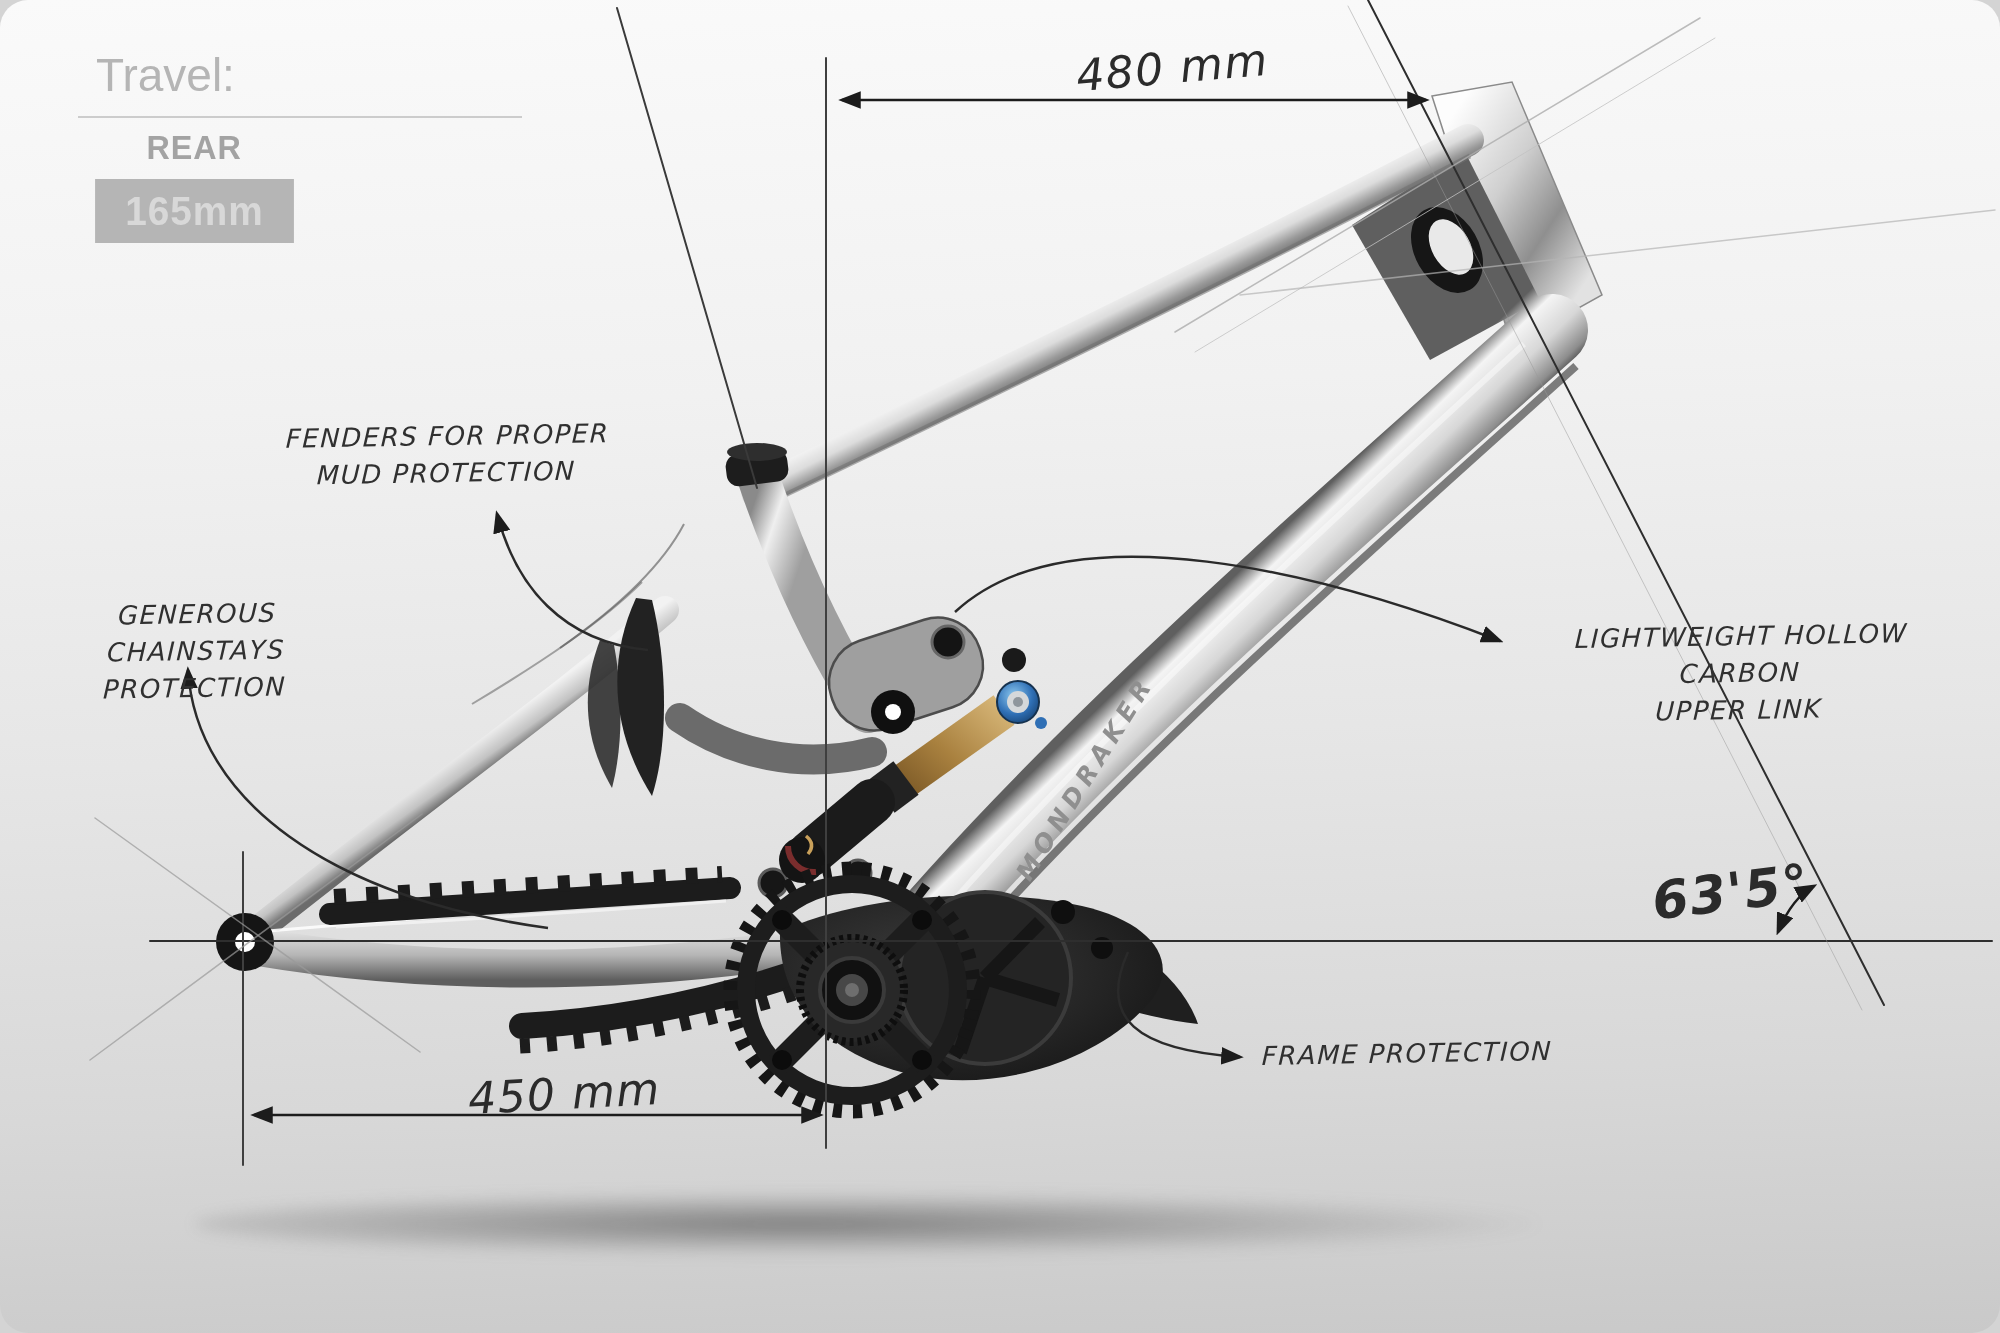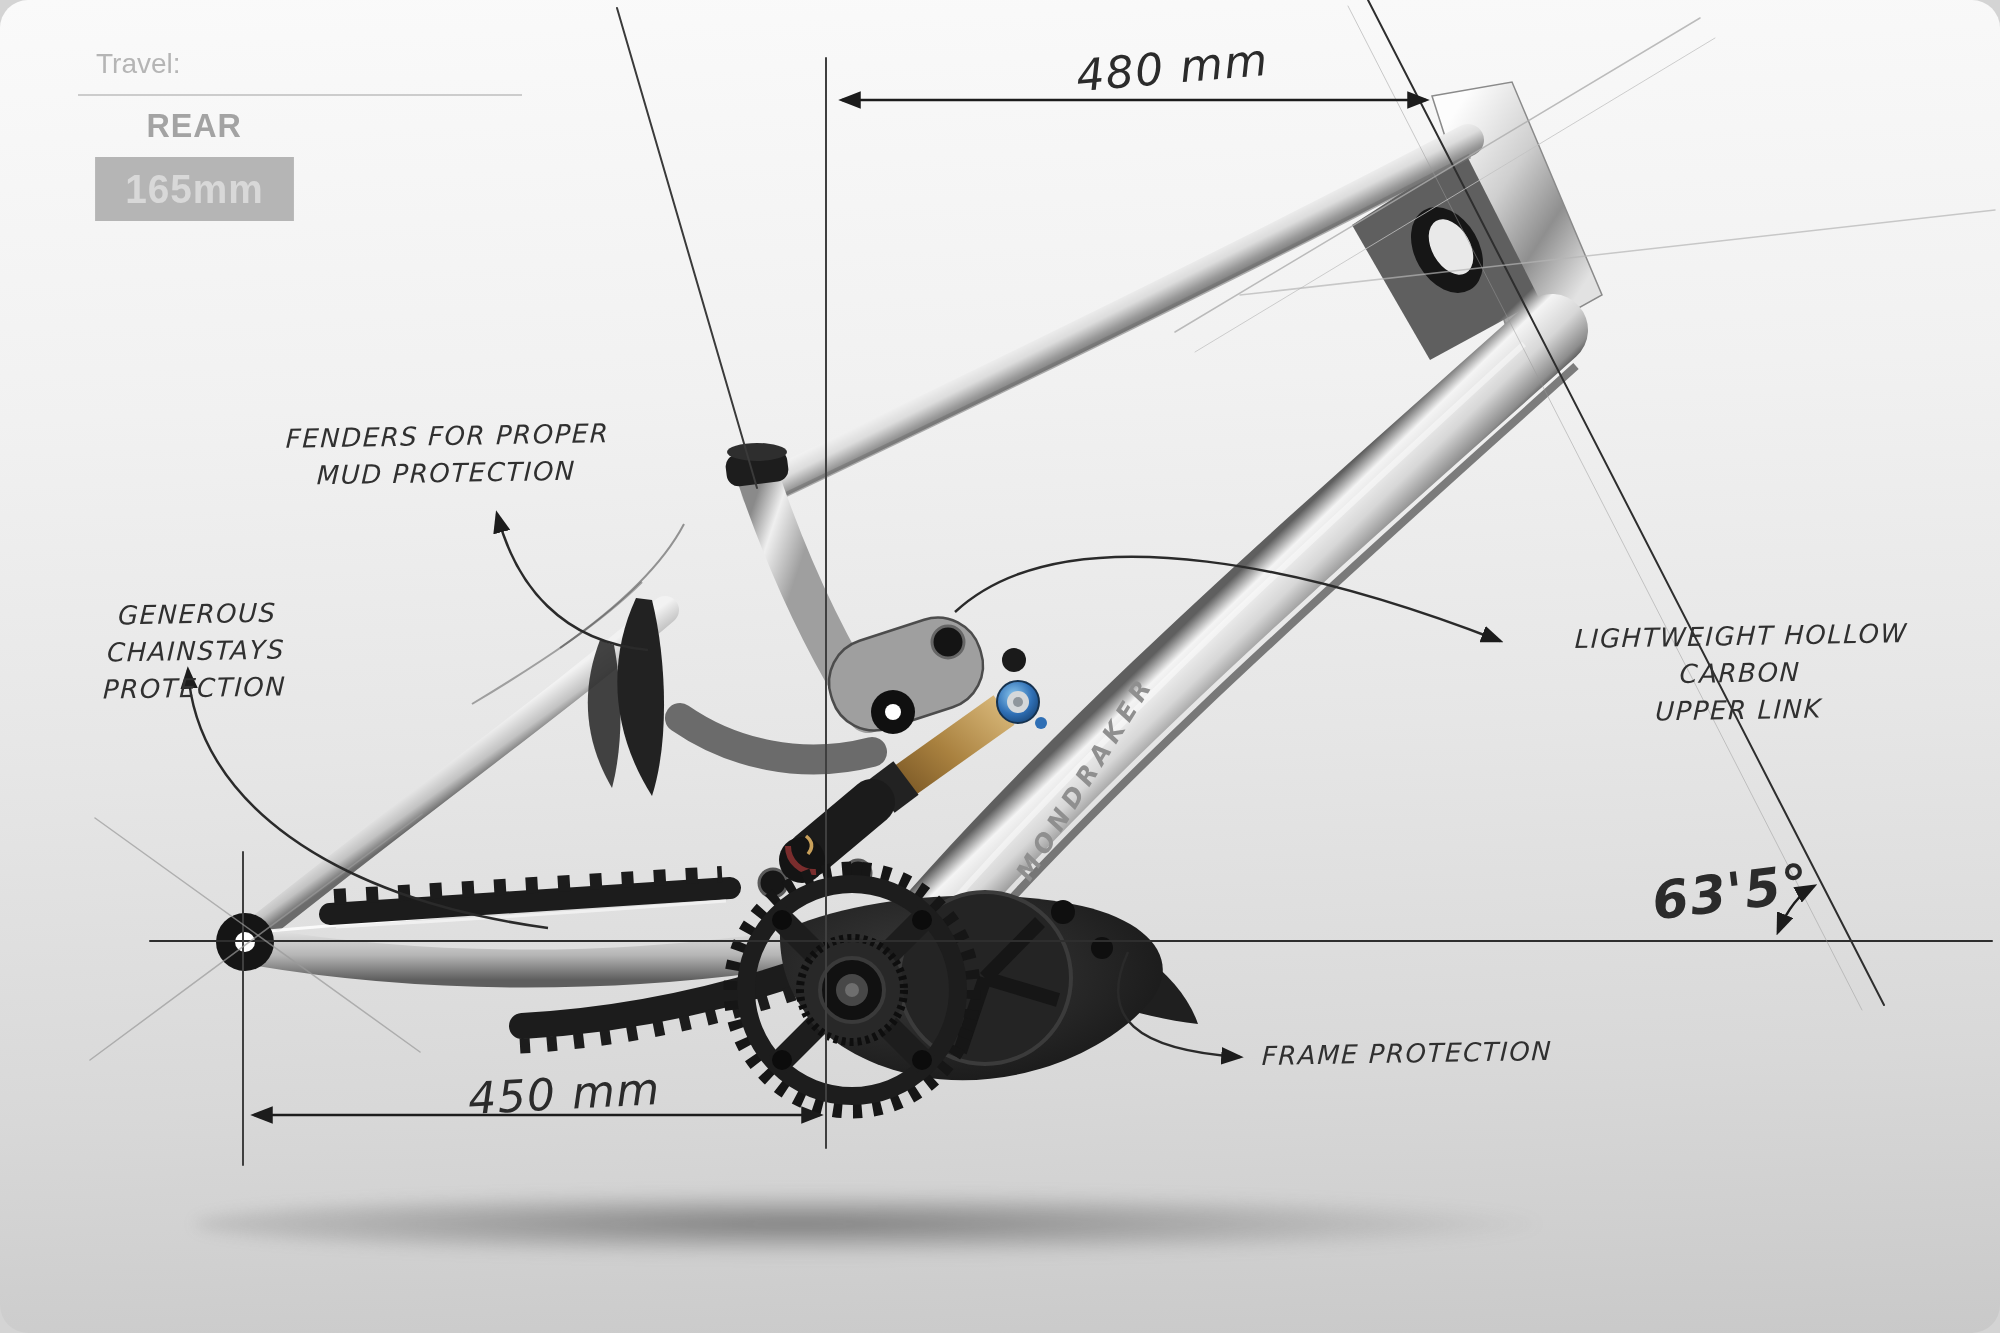--- a/index.html
+++ b/index.html
@@ -2,21 +2,21 @@
 <html><head>
 <meta charset="utf-8">
 <style>
   html,body{margin:0;padding:0;background:#d4d4d4;}
   #stage{position:relative;width:2000px;height:1333px;overflow:hidden;background:#d4d4d4;
          font-family:"Liberation Sans", sans-serif;}
   #card{position:absolute;inset:0;border-radius:28px;
         background:linear-gradient(178deg,#fafafa 0%,#f1f1f1 30%,#e6e6e6 55%,#d8d8d8 80%,#c9c9c9 100%);}
   
   .travel{position:absolute;left:78px;top:48px;width:444px;}
-  .travel-title{font-size:28px;color:#b5b5b5;font-weight:400;padding-left:18px;}
+  .travel-title{font-size:46px;color:#b5b5b5;font-weight:400;padding-left:18px;}
   .travel-rule{border:none;border-top:2px solid #cccccc;margin:14px 0 10px 0;}
   .travel-cols{display:flex;gap:12px;padding-left:14px;}
   .travel-col{width:205px;display:flex;flex-direction:column;align-items:center;}
   .travel-head{font-size:34px;font-weight:bold;color:#a3a3a3;letter-spacing:1px;
                transform:scaleX(.95);margin-bottom:12px;}
   .travel-badge{width:100%;height:64px;background:#b5b5b5;display:flex;align-items:center;
                 justify-content:center;font-size:40px;font-weight:bold;color:#d8d8d8;
                 letter-spacing:1px;transform:scaleX(.97);}
   
   .hand{position:absolute;color:#2b2b2b;font-family:"DejaVu Sans", sans-serif;

